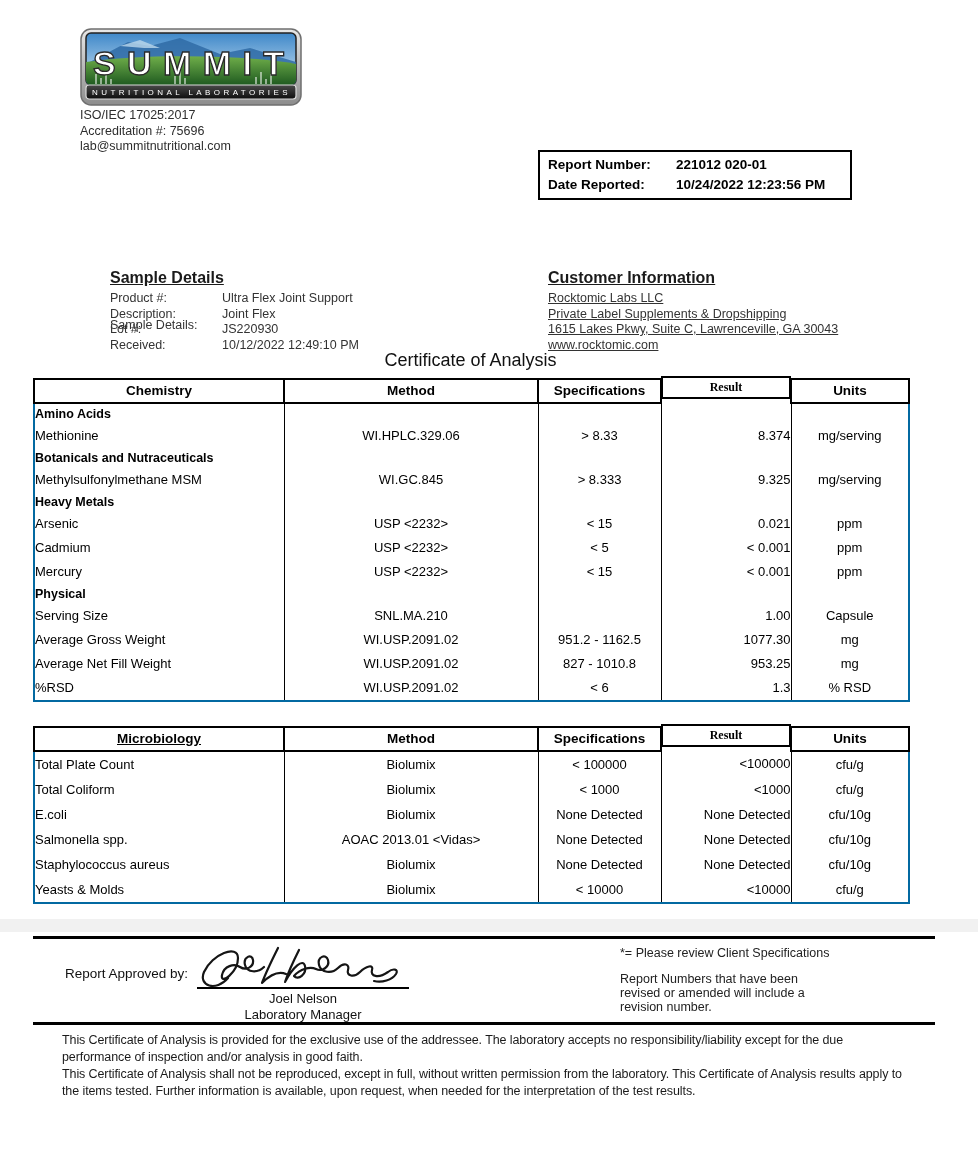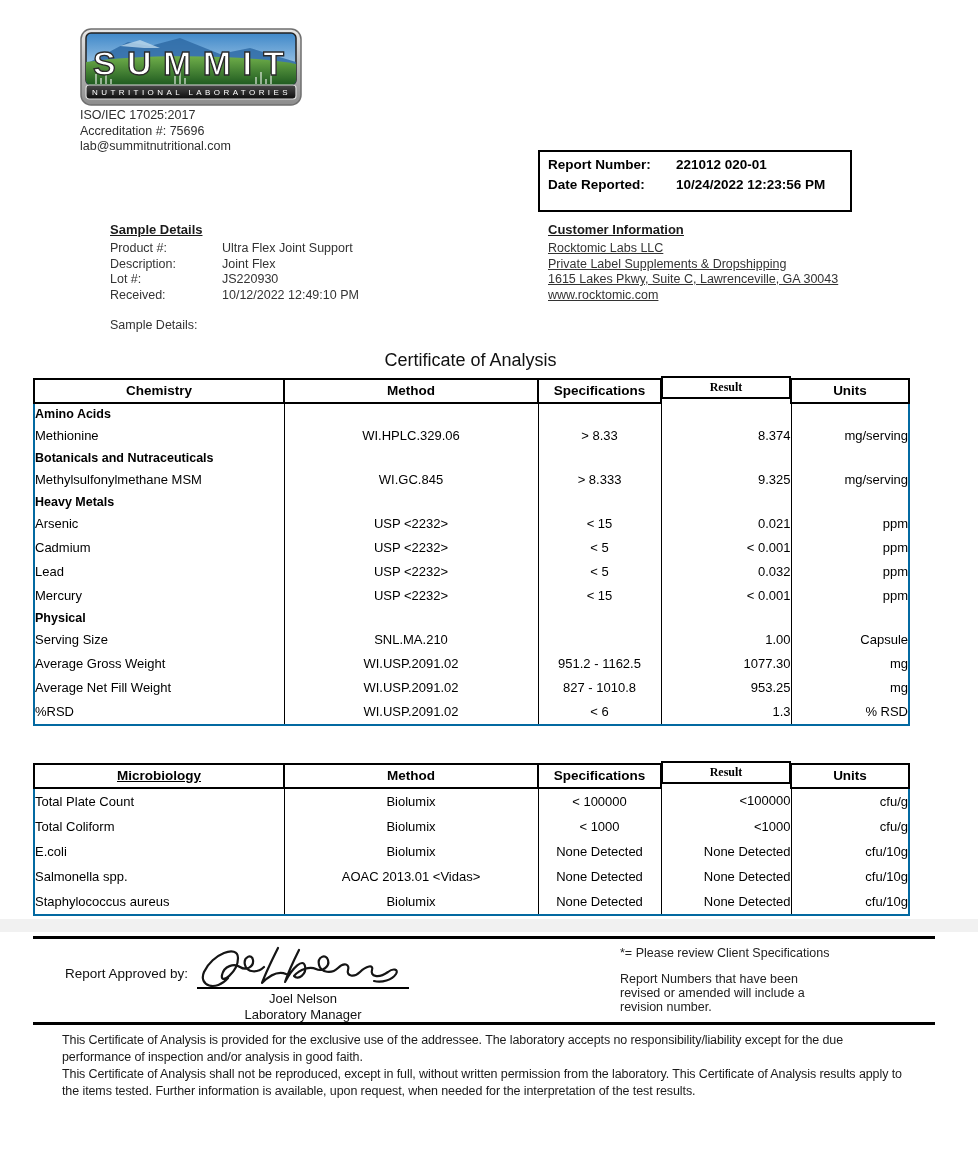--- a/index.html
+++ b/index.html
@@ -6,56 +6,56 @@
   .page{position:relative;width:978px;height:1162px;background:#fff;overflow:hidden;
         font-family:"Liberation Sans",sans-serif;color:#000;}
 
   
   .logo{position:absolute;left:80px;top:28px;width:222px;height:78px;}
 
   
   .accred{position:absolute;left:80px;top:108px;font-size:12.5px;line-height:15.5px;color:#2e2e2e;}
 
   
-  .report-box{position:absolute;left:538px;top:150px;width:314px;height:62px;border:2px solid #000;
+  .report-box{position:absolute;left:538px;top:150px;width:314px;height:50px;border:2px solid #000;
               box-sizing:border-box;padding:3px 0 0 8px;}
   .rb-row{line-height:20px;font-size:13.5px;font-weight:bold;}
   .rb-label{display:inline-block;width:128px;}
 
   
-  .sec-heading{font-size:13px;font-weight:bold;text-decoration:underline;margin-bottom:4px;color:#1a1a1a;}
+  .sec-heading{font-size:16px;font-weight:bold;text-decoration:underline;margin-bottom:4px;color:#1a1a1a;margin-top:47px;}
   .sample-details{position:absolute;left:110px;top:222px;font-size:12.5px;color:#333;}
   .sd-row{line-height:15.5px;}
   .sd-label{display:inline-block;width:112px;}
   .sample-extra{position:absolute;left:110px;top:318px;font-size:12.5px;color:#333;}
   .customer-info{position:absolute;left:548px;top:222px;font-size:12.5px;color:#333;text-decoration:underline;}
   .ci-line{line-height:15.5px;}
 
   
   .coa-title{position:absolute;left:33px;top:350px;width:875px;text-align:center;
              font-size:18px;color:#111;}
 
   
   .coa-table{position:absolute;left:33px;width:875px;border-collapse:collapse;table-layout:fixed;
              border:2px solid #0369a1;background:#fff;}
   #chem-table{top:378px;}
-  #micro-table{top:763px;}
+  #micro-table{top:726px;}
   .coa-table th{border:2px solid #000;font-size:13.5px;font-weight:bold;padding:2px 0 3px;line-height:16px;color:#000;}
   .coa-table th.underline{text-decoration:underline;}
   .coa-table th.result-th{border:none;padding:0;vertical-align:top;font-family:Liberation Serif, serif;}
   .result-box{border:2px solid #000;background:#fff;position:relative;top:-4px;margin:0 -1px;
               font-weight:bold;font-size:12px;line-height:19px;height:19px;text-align:center;}
   .coa-table td{border-left:1px solid #000;border-right:1px solid #000;font-size:13px;line-height:16px;padding:0;}
   .coa-table tr.data td{padding-top:4px;padding-bottom:4px;}
   #micro-table tr.data td{padding-top:4.5px;padding-bottom:4.5px;}
   .coa-table tr.section td{padding-top:2px;padding-bottom:2px;font-weight:bold;font-size:12.5px;}
   .td-name{text-align:left;padding-left:4px;}
   .td-method,.td-spec{text-align:center;}
   .td-result{text-align:right;padding-right:10px;}
-  .td-units{text-align:right;padding-left:6px;}
+  .td-units{text-align:center;padding-left:6px;}
 
   
   .page-band{position:absolute;left:0;top:919px;width:978px;height:13px;background:#f1f1f1;}
   .rule{position:absolute;left:33px;width:902px;height:3px;background:#000;}
   .rule1{top:936px;}
   .rule2{top:1022px;}
 
   
   .approved-label{position:absolute;left:65px;top:966px;font-size:13.5px;color:#111;}
   .signature{position:absolute;left:192px;top:938px;}
@@ -228,27 +228,20 @@
           <td class="td-units">ppm</td>
         </tr>
         <tr class="data">
           <td class="td-name">Cadmium</td>
           <td class="td-method">USP &lt;2232&gt;</td>
           <td class="td-spec">&lt; 5</td>
           <td class="td-result">&lt; 0.001</td>
           <td class="td-units">ppm</td>
         </tr>
         <tr class="data">
-          <td class="td-name">Lead</td>
-          <td class="td-method">USP &lt;2232&gt;</td>
-          <td class="td-spec">&lt; 5</td>
-          <td class="td-result">0.032</td>
-          <td class="td-units">ppm</td>
-        </tr>
-        <tr class="data">
           <td class="td-name">Mercury</td>
           <td class="td-method">USP &lt;2232&gt;</td>
           <td class="td-spec">&lt; 15</td>
           <td class="td-result">&lt; 0.001</td>
           <td class="td-units">ppm</td>
         </tr>
         <tr class="section">
           <td class="td-name">Physical</td>
           <td class="td-method"></td>
           <td class="td-spec"></td>
@@ -334,20 +327,27 @@
           <td class="td-result">None Detected</td>
           <td class="td-units">cfu/10g</td>
         </tr>
         <tr class="data">
           <td class="td-name">Staphylococcus aureus</td>
           <td class="td-method">Biolumix</td>
           <td class="td-spec">None Detected</td>
           <td class="td-result">None Detected</td>
           <td class="td-units">cfu/10g</td>
         </tr>
+        <tr class="data">
+          <td class="td-name">Yeasts &amp; Molds</td>
+          <td class="td-method">Biolumix</td>
+          <td class="td-spec">&lt; 10000</td>
+          <td class="td-result">&lt;10000</td>
+          <td class="td-units">cfu/g</td>
+        </tr>
       </tbody>
   </table>
 
   <div class="page-band"></div>
   <div class="rule rule1"></div>
 
   <div class="approved-label">Report Approved by:</div>
   <svg class="signature" width="218" height="56" viewBox="0 0 218 56">
     <g stroke="#151515" stroke-width="2.2" fill="none" stroke-linecap="round" stroke-linejoin="round">
       <path d="M36,40 C24,54 6,48 12,34 C20,16 46,6 46,20 C46,34 28,48 30,37 C32,28 42,25 48,29 C54,33 62,29 61,22 C60,15 51,19 53,27 C55,35 66,35 72,29"></path>

